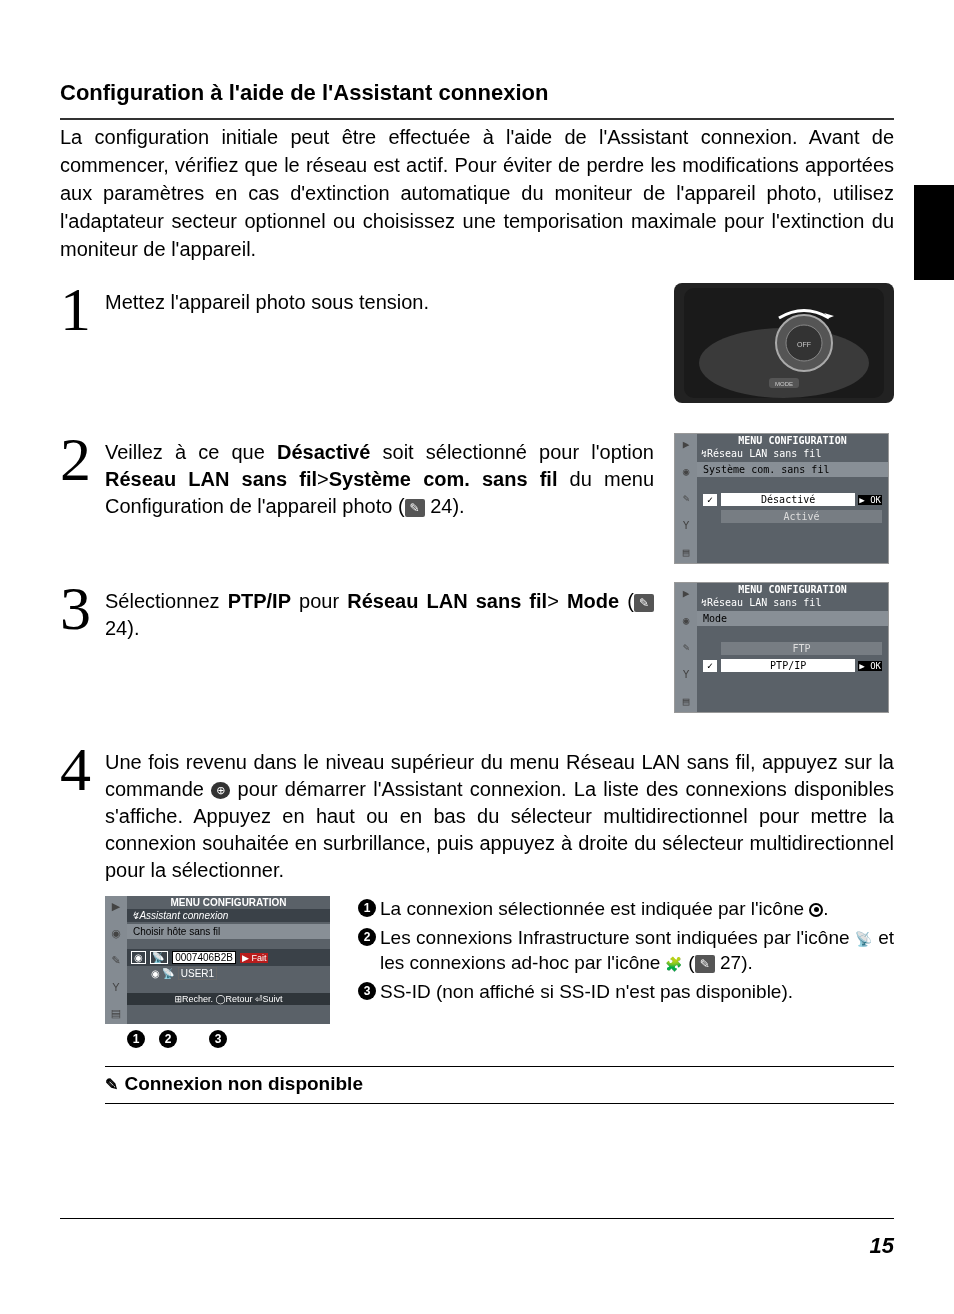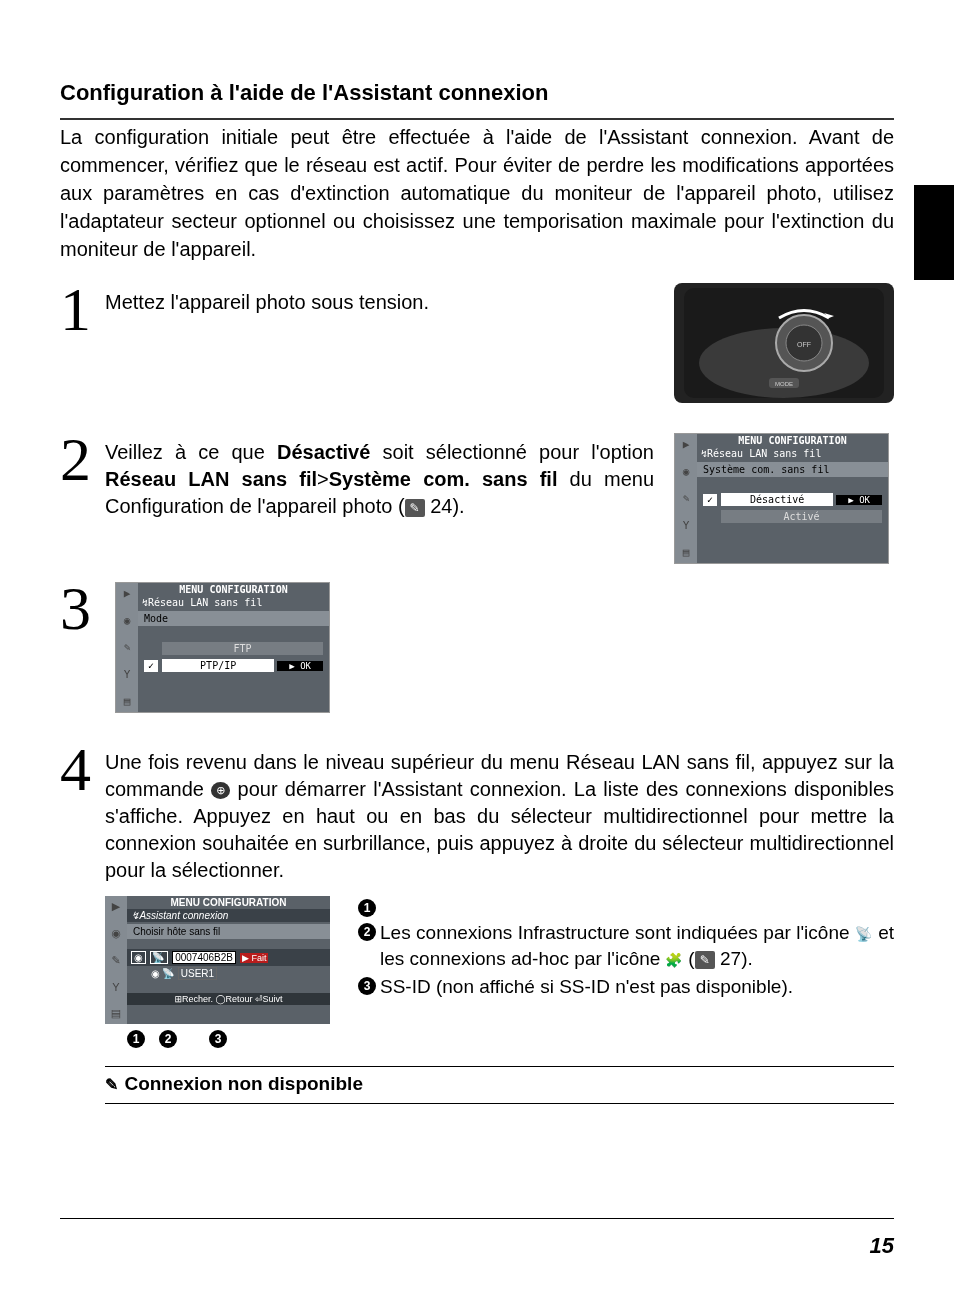--- a/index.html
+++ b/index.html
@@ -43,21 +43,21 @@
       font-size: 11px; padding: 0; display: flex;
     }
     .screen-icons { width: 22px; background: #848b92; display: flex; flex-direction: column; align-items: center; padding: 4px 0; gap: 14px; font-size: 11px; color:#444; }
     .screen-main { flex: 1; }
     .screen-title { text-align: center; background: #5a6168; color: #fff; font-weight: bold; padding: 1px 0; font-size: 10px; }
     .screen-sub { text-align: left; color: #fff; padding: 1px 4px; font-size: 10px; }
     .screen-line { background: #888f96; color: #000; padding: 2px 6px; font-size: 10px; margin: 2px 0; }
     .screen-row { display: flex; align-items: center; margin: 4px 6px; font-size: 10px; }
     .screen-row .chk { width: 14px; height: 12px; background: #fff; margin-right: 4px; display:flex; align-items:center; justify-content:center; }
     .screen-row .val { flex: 1; background: #fff; color: #000; text-align: center; padding: 1px 0; }
-    .screen-row .ok { background: #000; color: #fff; padding: 0 12px; font-size: 9px; margin-left: 3px; }
+    .screen-row .ok { background: #000; color: #fff; padding: 0 1px; font-size: 9px; margin-left: 3px; }
     .screen-row.dim .val { background: #777d83; color: #ddd; }
     .ref-icon { display: inline-block; background: #555; color: #fff; font-size: 12px; padding: 1px 5px; border-radius: 2px; vertical-align: middle; }
     .enter-icon { display: inline-block; background: #333; color: #fff; font-size: 11px; padding: 1px 5px; border-radius: 50%; vertical-align: middle; }
     .target-icon { display: inline-block; width: 14px; height: 14px; border: 2px solid #000; border-radius: 50%; position: relative; vertical-align: middle; }
     .target-icon::after { content:""; position:absolute; width:5px; height:5px; background:#000; border-radius:50%; top:2.5px; left:2.5px;}
     .ant-icon { font-size: 14px; vertical-align: middle; }
     .num-badge { display: inline-block; width: 18px; height: 18px; background: #000; color: #fff; border-radius: 50%; text-align: center; font-size: 12px; line-height: 18px; font-weight: bold; vertical-align: middle; margin-right: 4px; }
     .step4-lower { display: flex; margin-top: 12px; }
     .step4-screen { width: 225px; margin-left: 45px; margin-right: 28px; }
     .screen3-box { background: #5a6168; width:225px; display:flex; }
@@ -134,20 +134,23 @@
           <div class="val">Activé</div>
         </div>
         <div style="height:18px;"></div>
       </div>
     </div>
   </div>
 </div>
 
 <div class="step-row" style="margin-top:18px;">
   <div class="step-num">3</div>
+  <div class="step-body">
+    <span>Sélectionnez </span><b>PTP/IP</b><span> pour </span><b>Réseau LAN sans fil</b><span>&gt;</span> <b>Mode</b><span> (</span><span class="ref-icon">✎</span> <span>24</span><span>).</span>
+  </div>
   <div class="step-img">
     <div class="screen-box">
       <div class="screen-icons">
         <span>▶</span>
         <span>◉</span>
         <span>✎</span>
         <span>Y</span>
         <span>▤</span>
       </div>
       <div class="screen-main">
@@ -207,20 +210,21 @@
     </div>
     <div class="screen3-badges">
       <span class="num-badge">1</span>
       <span class="num-badge">2</span>
       <span class="num-badge" style="margin-left:18px;">3</span>
     </div>
   </div>
   <ul class="annot-list">
     <li>
         <span class="num-badge">1</span>
+        <div><span>La connexion sélectionnée est indiquée par l'icône </span><span class="target-icon"></span><span>.</span></div>
       </li>
     <li>
         <span class="num-badge">2</span>
         <div><span>Les connexions Infrastructure sont indiquées par l'icône </span><span class="ant-icon">📡</span><span> et les connexions ad-hoc par l'icône </span><span class="ant-icon">🧩</span><span> (</span><span class="ref-icon">✎</span> <span>27</span><span>).</span></div>
       </li>
     <li>
         <span class="num-badge">3</span>
         <div>SS-ID (non affiché si SS-ID n'est pas disponible).</div>
       </li>
   </ul>

